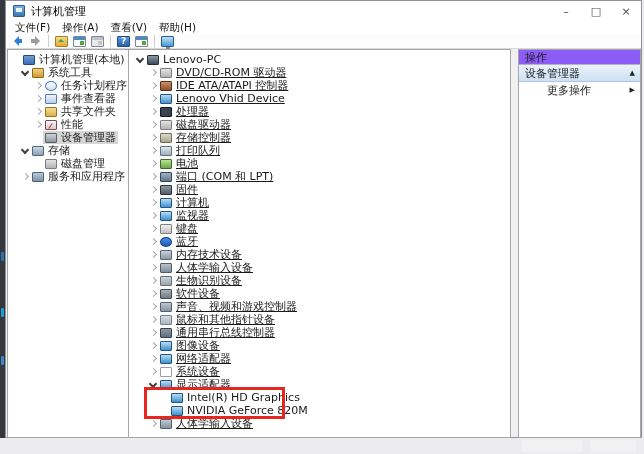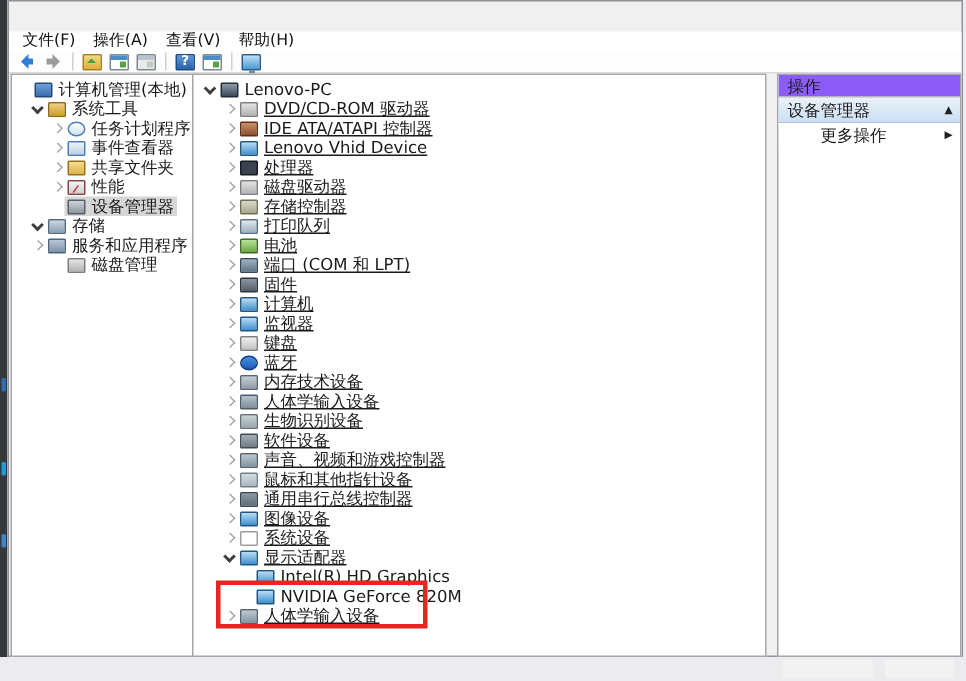--- a/index.html
+++ b/index.html
@@ -147,20 +147,29 @@
 <body>
 
 <div class="desktop-strip" data-name="desktop-edge">
   <span class="dot dot1" data-name="taskbar-fragment-icon"></span>
   <span class="dot dot2" data-name="taskbar-fragment-icon"></span>
   <span class="dot dot3" data-name="taskbar-fragment-icon"></span>
 </div>
 
 <div class="window" data-name="computer-management-window">
 
+  <div class="titlebar" data-name="titlebar">
+    <span class="app-icon" data-name="computer-management-app-icon"></span>
+    <span class="title-text" data-name="window-title">计算机管理</span>
+    <span class="win-controls" data-name="window-controls">
+      <span class="wbtn" data-name="minimize-button">–</span>
+      <span class="wbtn" data-name="maximize-button">□</span>
+      <span class="wbtn" data-name="close-button">×</span>
+    </span>
+  </div>
 
   <div class="menubar" data-name="menu-bar">
     <span class="menu-item" data-name="menu-file">文件(F)</span>
     <span class="menu-item" data-name="menu-action">操作(A)</span>
     <span class="menu-item" data-name="menu-view">查看(V)</span>
     <span class="menu-item" data-name="menu-help">帮助(H)</span>
   </div>
 
   <div class="toolbar" data-name="toolbar">
     <span class="tb-btn" data-name="back-icon">
@@ -243,32 +252,32 @@
             <span class="tlabel" data-name="tree-item-label">设备管理器</span>
           </span>
         </div>
         <div class="trow lvl1" data-name="tree-item">
           <span class="chev expanded" data-name="chevron-expanded-icon"></span>
           <span class="item-body">
             <span class="ticon" data-name="storage-icon"></span>
             <span class="tlabel" data-name="tree-item-label">存储</span>
           </span>
         </div>
+        <div class="trow lvl2" data-name="tree-item">
+          <span class="chev none" data-name="chevron-placeholder"></span>
+          <span class="item-body">
+            <span class="ticon" data-name="disk-management-icon"></span>
+            <span class="tlabel" data-name="tree-item-label">磁盘管理</span>
+          </span>
+        </div>
         <div class="trow lvl1" data-name="tree-item">
           <span class="chev collapsed" data-name="chevron-collapsed-icon"></span>
           <span class="item-body">
             <span class="ticon" data-name="services-icon"></span>
             <span class="tlabel" data-name="tree-item-label">服务和应用程序</span>
-          </span>
-        </div>
-        <div class="trow lvl2" data-name="tree-item">
-          <span class="chev none" data-name="chevron-placeholder"></span>
-          <span class="item-body">
-            <span class="ticon" data-name="disk-management-icon"></span>
-            <span class="tlabel" data-name="tree-item-label">磁盘管理</span>
           </span>
         </div>
       </div>
   </div>
 
   <div class="panel panel-center" data-name="device-list-panel">
     <div class="tree" id="device-tree" data-name="device-tree">
         <div class="trow lvl0" data-name="tree-item">
           <span class="chev expanded" data-name="chevron-expanded-icon"></span>
           <span class="item-body">
@@ -421,20 +430,27 @@
           <span class="item-body">
             <span class="ticon" data-name="usb-icon"></span>
             <span class="tlabel" data-name="tree-item-label">通用串行总线控制器</span>
           </span>
         </div>
         <div class="trow lvl1" data-name="tree-item">
           <span class="chev collapsed" data-name="chevron-collapsed-icon"></span>
           <span class="item-body">
             <span class="ticon" data-name="imaging-device-icon"></span>
             <span class="tlabel" data-name="tree-item-label">图像设备</span>
+          </span>
+        </div>
+        <div class="trow lvl1" data-name="tree-item">
+          <span class="chev collapsed" data-name="chevron-collapsed-icon"></span>
+          <span class="item-body">
+            <span class="ticon" data-name="network-adapter-icon"></span>
+            <span class="tlabel" data-name="tree-item-label">网络适配器</span>
           </span>
         </div>
         <div class="trow lvl1" data-name="tree-item">
           <span class="chev collapsed" data-name="chevron-collapsed-icon"></span>
           <span class="item-body">
             <span class="ticon" data-name="system-devices-icon"></span>
             <span class="tlabel" data-name="tree-item-label">系统设备</span>
           </span>
         </div>
         <div class="trow lvl1" data-name="tree-item">

